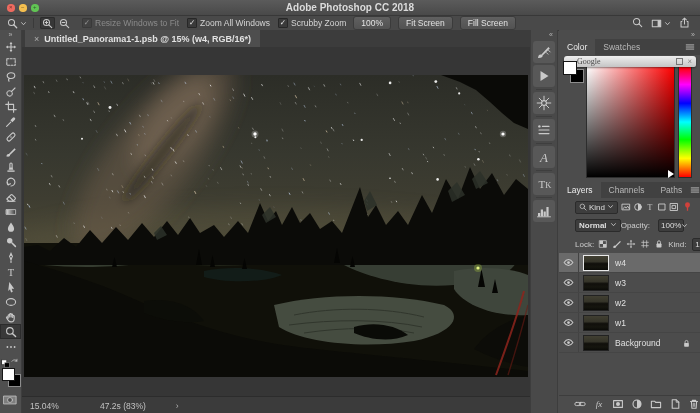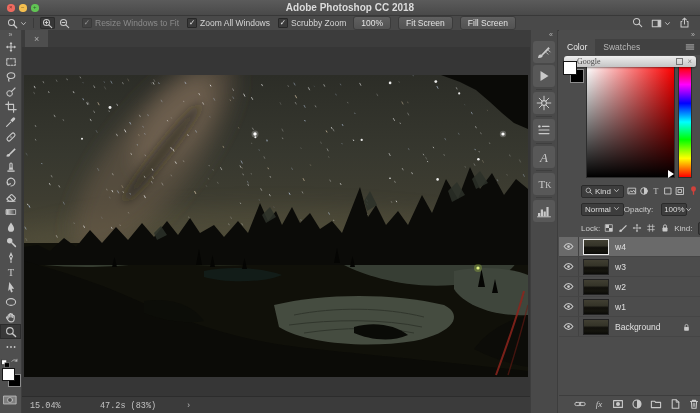--- a/index.html
+++ b/index.html
@@ -37,21 +37,21 @@
   #bg-chip{position:absolute;left:8px;top:17px;width:11px;height:11px;background:#000;border:1px solid #8d8d8d;}
   #qm-icon{position:absolute;left:3px;top:36px;}
   
   #tabbar{left:22px;top:30px;width:508px;height:17px;background:#3c3c3c;}
   #doctab{position:absolute;left:3px;top:0;height:17px;background:#4e4e4e;display:flex;align-items:center;gap:5px;
           padding:0 9px;font-size:9px;font-weight:bold;color:#e2e2e2;white-space:nowrap;}
   #doctab .close{color:#aeaeae;font-weight:normal;font-size:9px;}
   #canvas{left:22px;top:47px;width:508px;height:349px;background:#363636;}
   #photo{position:absolute;left:2px;top:28px;width:504px;height:302px;}
   #statusbar{left:22px;top:396px;width:508px;height:17px;background:#3b3b3b;border-top:1px solid #2c2c2c;
-             display:flex;align-items:center;font-size:8.5px;color:#c2c2c2;font-family:Liberation Mono, monospace;}
+             display:flex;align-items:center;font-size:8.5px;color:#c2c2c2;}
   #status-zoom{padding-left:8px;width:48px;}
   #status-info{margin-left:22px;}
   #status-chevron{margin-left:30px;color:#b3b3b3;}
   
   #dockstrip{left:530px;top:30px;width:28px;height:383px;background:#494949;border-left:1px solid #3d3d3d;border-right:1px solid #3d3d3d;box-sizing:border-box;}
   #dock-collapse{height:9px;text-align:right;padding-right:4px;font-size:7px;color:#b5b5b5;line-height:9px;}
   .dockbtn{width:22px;height:22px;margin:2px auto;background:#585858;border-radius:3px;display:flex;align-items:center;justify-content:center;}
   .dockdiv{width:16px;height:1px;background:#3e3e3e;margin:2px auto;}
   
   #panels{left:559px;top:30px;width:141px;height:383px;background:#4c4c4c;}
@@ -73,30 +73,30 @@
                border-bottom:4px solid transparent;border-left:6px solid #fff;z-index:5;}
   #google-bar{position:absolute;left:5px;top:1px;width:132px;height:11px;z-index:5;border-radius:3px 3px 2px 2px;
               background:linear-gradient(#ededed,#c5c5c5);box-shadow:0 1px 2px rgba(0,0,0,.45);
               display:flex;align-items:center;font-family:"Liberation Serif",serif;font-size:8px;color:#4a4a4a;padding:0 4px;box-sizing:border-box;}
   #google-title{margin-left:9px;text-align:right;}
   #google-btns{margin-left:auto;display:flex;align-items:center;gap:4px;}
   #google-min{width:5px;height:5px;border:1px solid #777;}
   #google-close{font-size:8px;color:#666;line-height:1;}
   
   #layers-panel{position:relative;height:231px;}
-  .lrowc{display:flex;align-items:center;padding:0 22px;}
+  .lrowc{display:flex;align-items:center;padding:0 16px;}
   #l-filter{height:18px;gap:3px;}
   .dropdown{display:flex;align-items:center;background:#3d3d3d;border:1px solid #2b2b2b;border-radius:2px;
             height:13px;font-size:8px;color:#dedede;padding:0 3px;gap:2px;box-sizing:border-box;}
   .dd-chev{margin-left:auto;color:#b5b5b5;}
   #kind-dd{width:62px;}
   #filter-icons{display:flex;align-items:center;gap:2px;}
   #filter-pin{margin-left:auto;}
   #l-blend{height:19px;}
-  #blend-dd{width:76px;}
+  #blend-dd{width:76px;font-weight:bold;}
   #opacity-label,#fill-label{font-size:8px;color:#cdcdcd;white-space:nowrap;}
   #opacity-label{margin-left:auto;margin-right:8px;}
   .valbox{width:26px;height:13px;display:flex;align-items:center;background:#3d3d3d;border:1px solid #2b2b2b;
           border-radius:2px;font-size:8px;color:#dedede;padding:0 2px;box-sizing:border-box;justify-content:space-between;}
   #l-lock{height:18px;gap:4px;}
   #lock-label{font-size:8px;color:#cdcdcd;}
   #lock-icons{display:flex;align-items:center;gap:4px;}
   #fill-label{margin-left:auto;margin-right:2px;}
   #layer-rows{height:95px;}
   .layer-row{height:19px;display:flex;align-items:center;border-bottom:1px solid #454545;}
@@ -391,20 +391,21 @@
               <rect x="1" y="3.5" width="14" height="9" fill="#7e7e7e" stroke="#c9c9c9" stroke-width=".9"></rect>
               <circle cx="8" cy="8" r="2.8" fill="#4f4f4f" stroke="#c9c9c9" stroke-width=".9"></circle>
             </svg>
           </span></span>
     </div>
   </div>
 
   <div id="tabbar" class="abs">
     <div id="doctab">
       <span class="close">×</span>
+      <span>Untitled_Panorama1-1.psb @ 15% (w4, RGB/16*)</span>
     </div>
   </div>
 
   <div id="canvas" class="abs">
     <div id="photo">
       <svg viewBox="0 0 504 302" width="504" height="302" preserveAspectRatio="none">
         <defs>
           <linearGradient id="sky" x1="0" y1="0" x2="0" y2="1">
             <stop offset="0" stop-color="#2c2d27"></stop>
               <stop offset="0.4" stop-color="#37382f"></stop>
@@ -857,20 +858,32 @@
           <span id="google-title">Google</span>
           <span id="google-btns">
             <span id="google-min"></span>
             <span id="google-close">×</span>
           </span>
         </div>
       </div>
     </div>
 
     <div id="layers-panel">
+      <div class="ptabs" id="layers-tabs">
+          <div class="ptab active">Layers</div>
+          <div class="ptab">Channels</div>
+          <div class="ptab">Paths</div>
+          <span class="pmenu">
+            <span class="icon">
+              <svg width="10" height="10" viewBox="0 0 12 12" fill="none" stroke="#c9c9c9" stroke-width="1.1" stroke-linecap="round" stroke-linejoin="round">
+                <path d="M1.5 3.5h9M1.5 6h9M1.5 8.5h9" stroke-width="1"></path>
+              </svg>
+            </span>
+          </span>
+        </div>
 
       <div id="l-filter" class="lrowc">
         <div class="dropdown" id="kind-dd">
           <span class="icon">
               <svg width="8" height="8" viewBox="0 0 12 12" fill="none" stroke="#c9c9c9" stroke-width="1.1" stroke-linecap="round" stroke-linejoin="round">
                 <circle cx="5" cy="5" r="3.4"></circle>
                 <path d="M7.6 7.6l3 3" stroke-width="1.2"></path>
               </svg>
             </span>
           <span>Kind</span>

